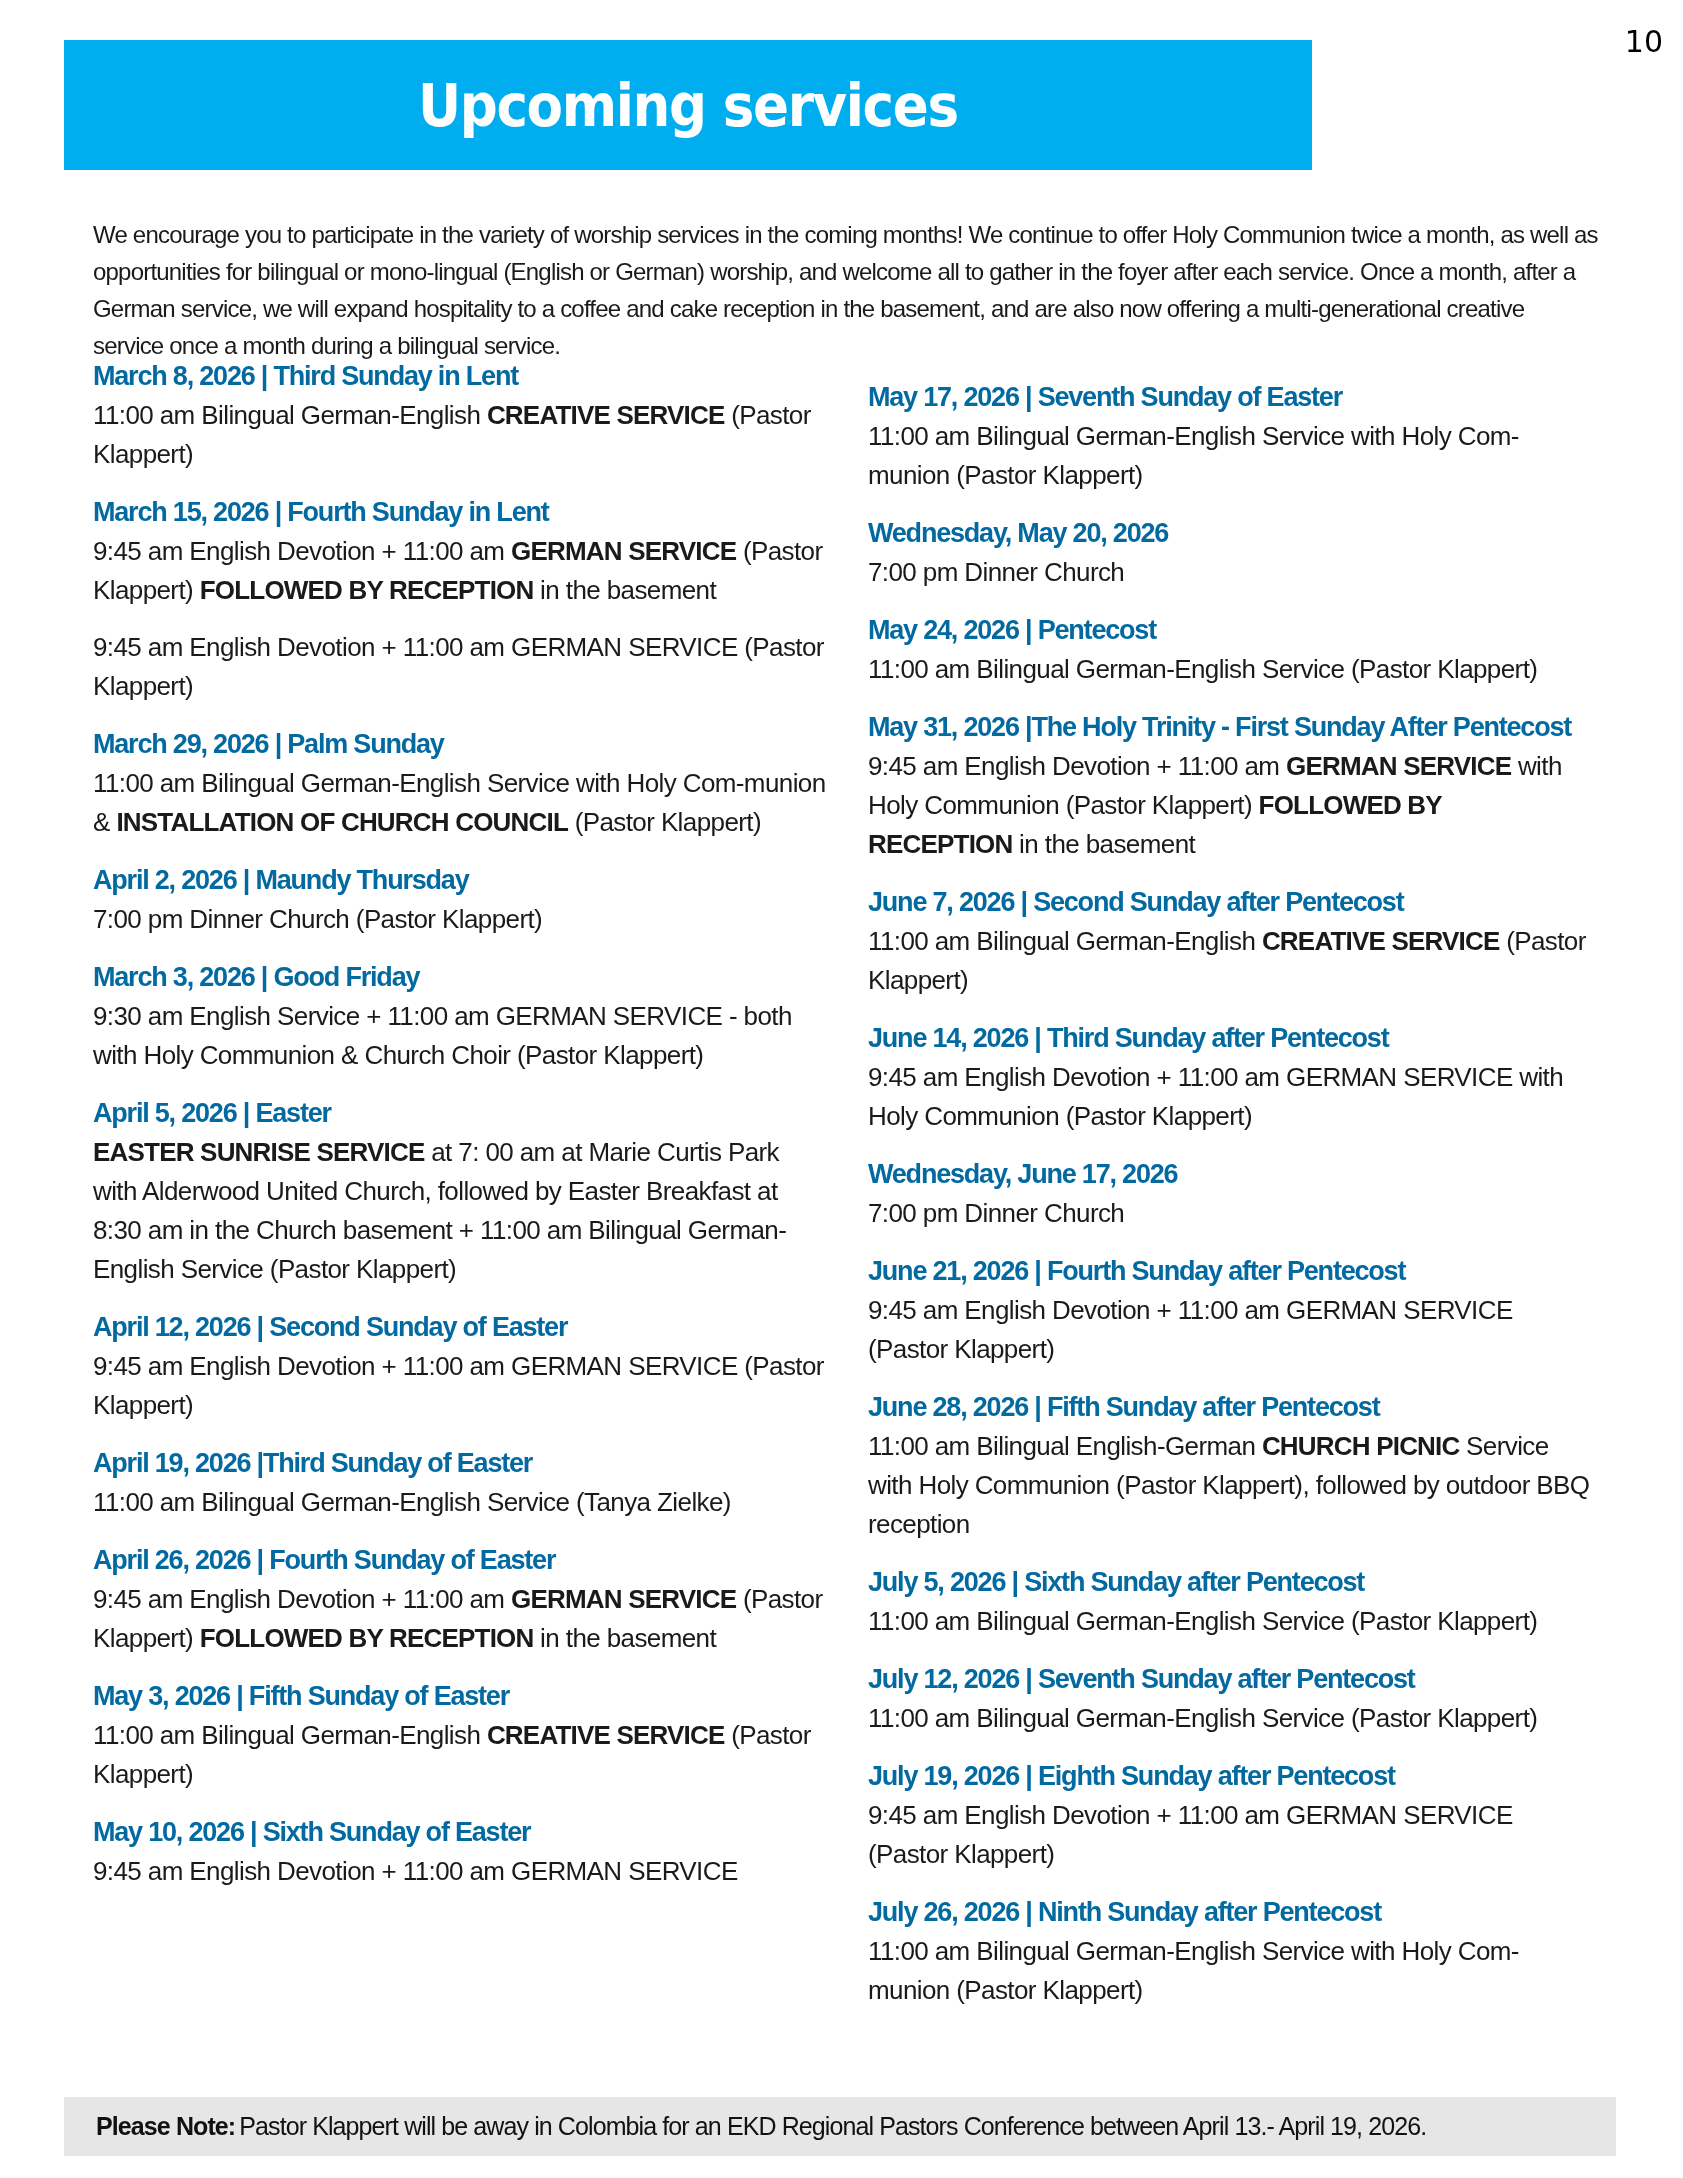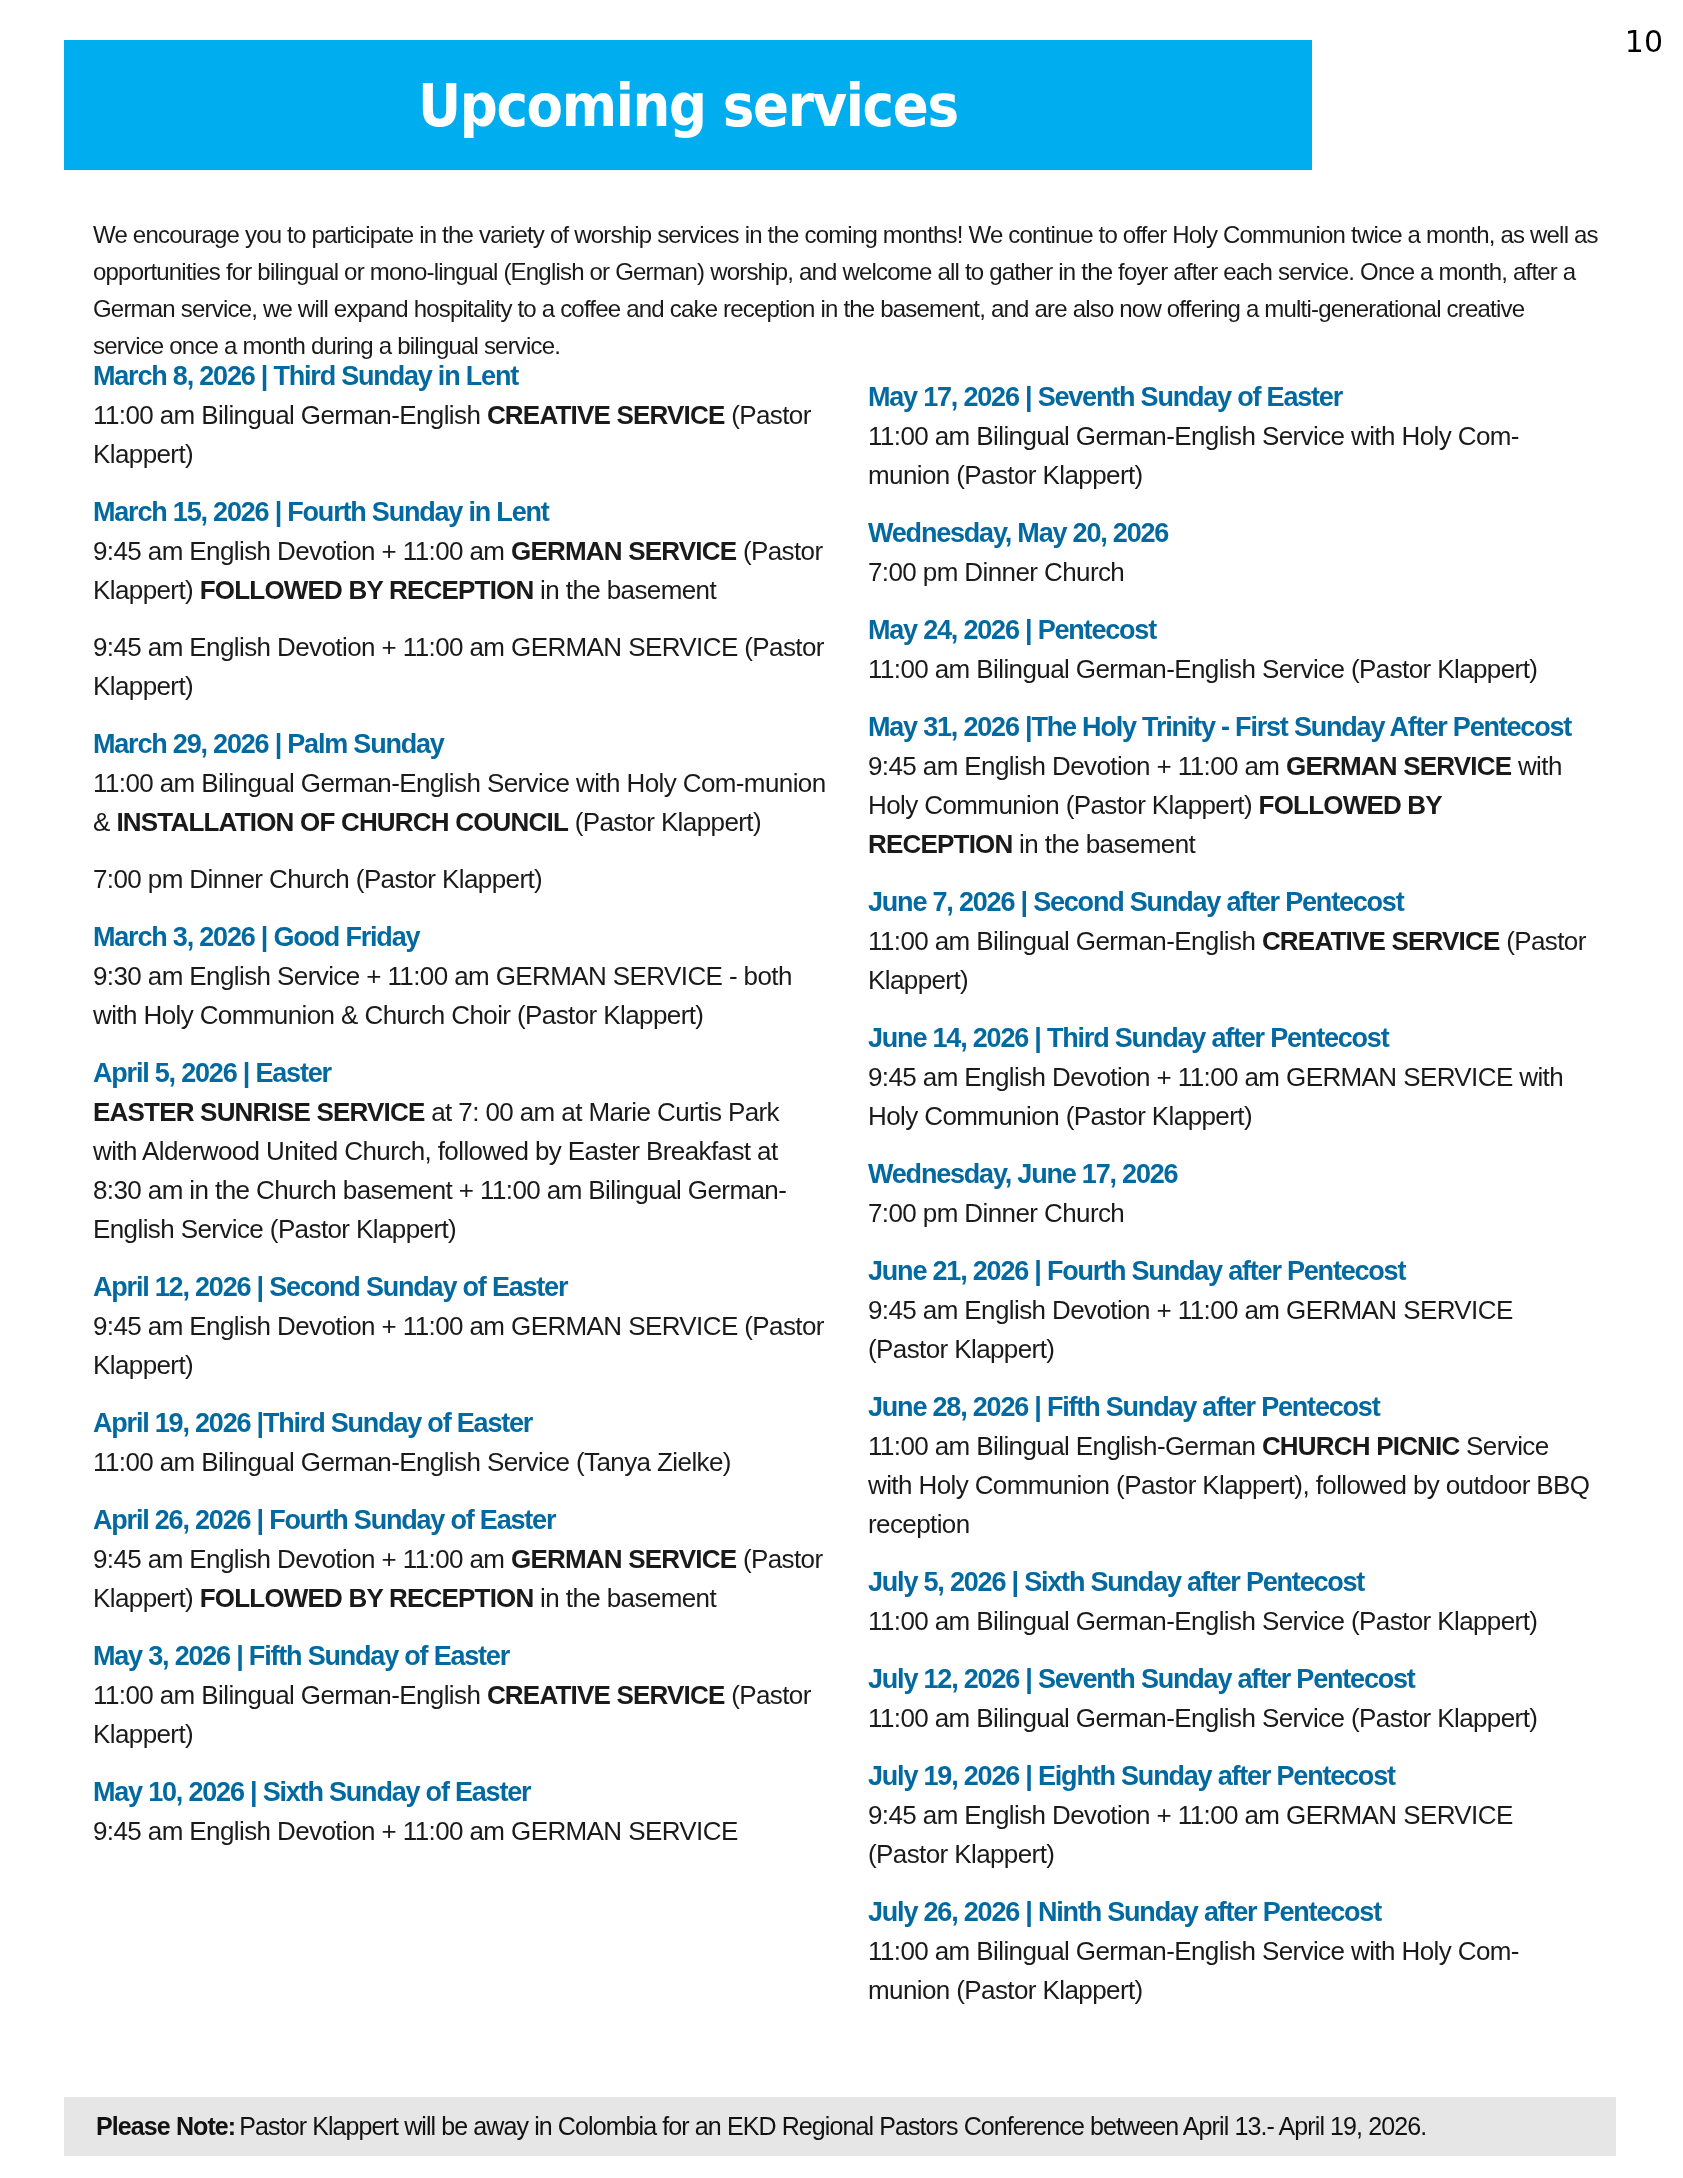--- a/index.html
+++ b/index.html
@@ -126,20 +126,21 @@
       <div class="service-body"><span>9:45 am English Devotion + 11:00 am </span><b>GERMAN SERVICE</b><span> (Pastor Klappert) </span><b>FOLLOWED BY RECEPTION</b><span> in the basement</span></div>
     </div>
     <div class="service">
       <div class="service-body"><span>9:45 am English Devotion + 11:00 am GERMAN SERVICE (Pastor Klappert)</span></div>
     </div>
     <div class="service">
       <div class="service-heading">March 29, 2026 | Palm Sunday</div>
       <div class="service-body"><span>11:00 am Bilingual German-English Service with Holy Com-munion &amp; </span><b>INSTALLATION OF CHURCH COUNCIL</b><span> (Pastor Klappert)</span></div>
     </div>
     <div class="service">
+      <div class="service-heading">April 2, 2026 | Maundy Thursday</div>
       <div class="service-body"><span>7:00 pm Dinner Church (Pastor Klappert)</span></div>
     </div>
     <div class="service">
       <div class="service-heading">March 3, 2026 | Good Friday</div>
       <div class="service-body"><span>9:30 am English Service + 11:00 am GERMAN SERVICE - both with Holy Communion &amp; Church Choir (Pastor Klappert)</span></div>
     </div>
     <div class="service">
       <div class="service-heading">April 5, 2026 | Easter</div>
       <div class="service-body"><b>EASTER SUNRISE SERVICE</b><span> at 7: 00 am  at Marie Curtis Park with Alderwood United Church, followed by Easter Breakfast at 8:30 am in the Church basement + 11:00 am Bilingual German-English Service (Pastor Klappert)</span></div>
     </div>

